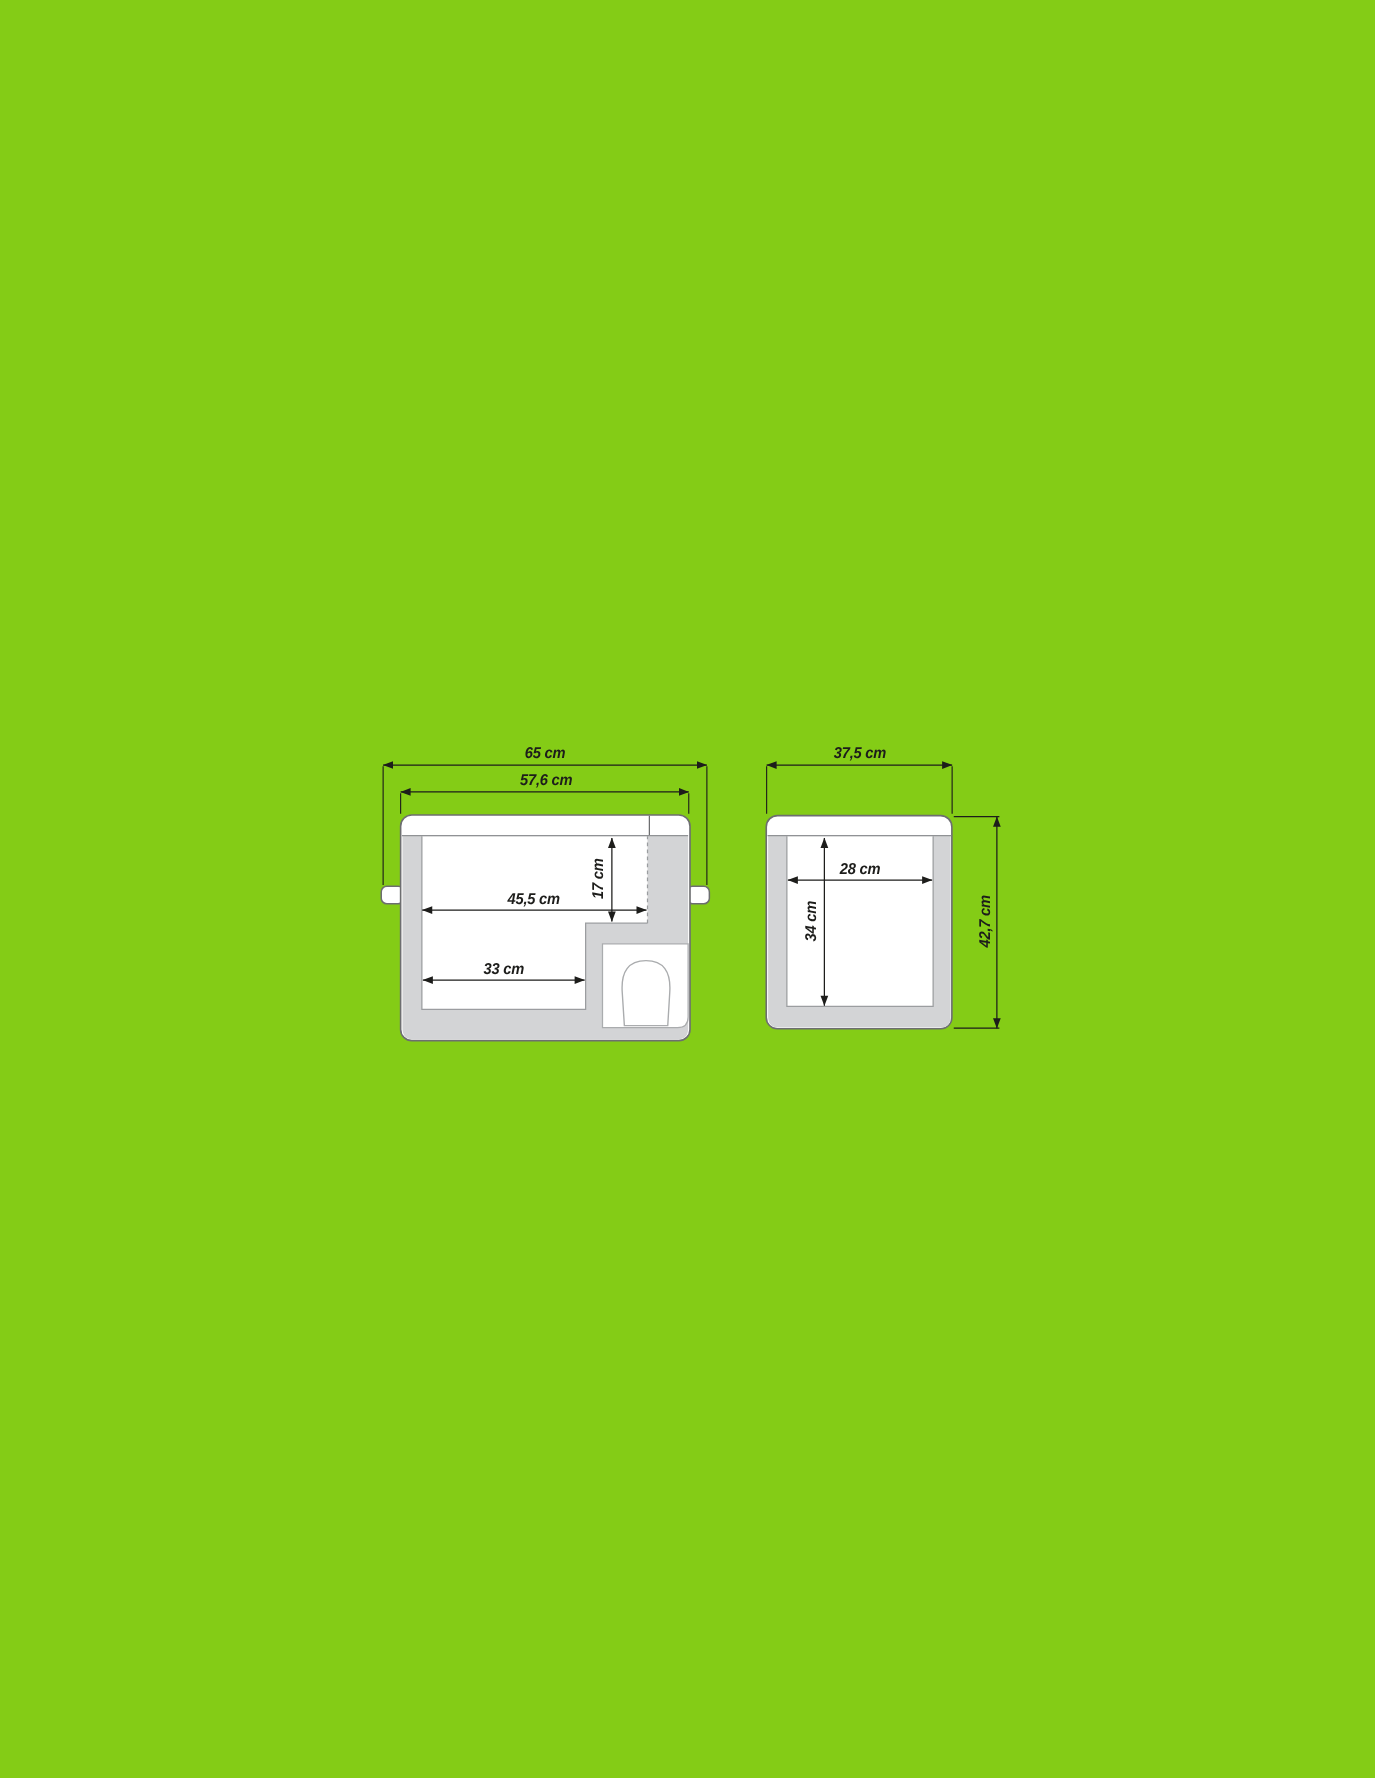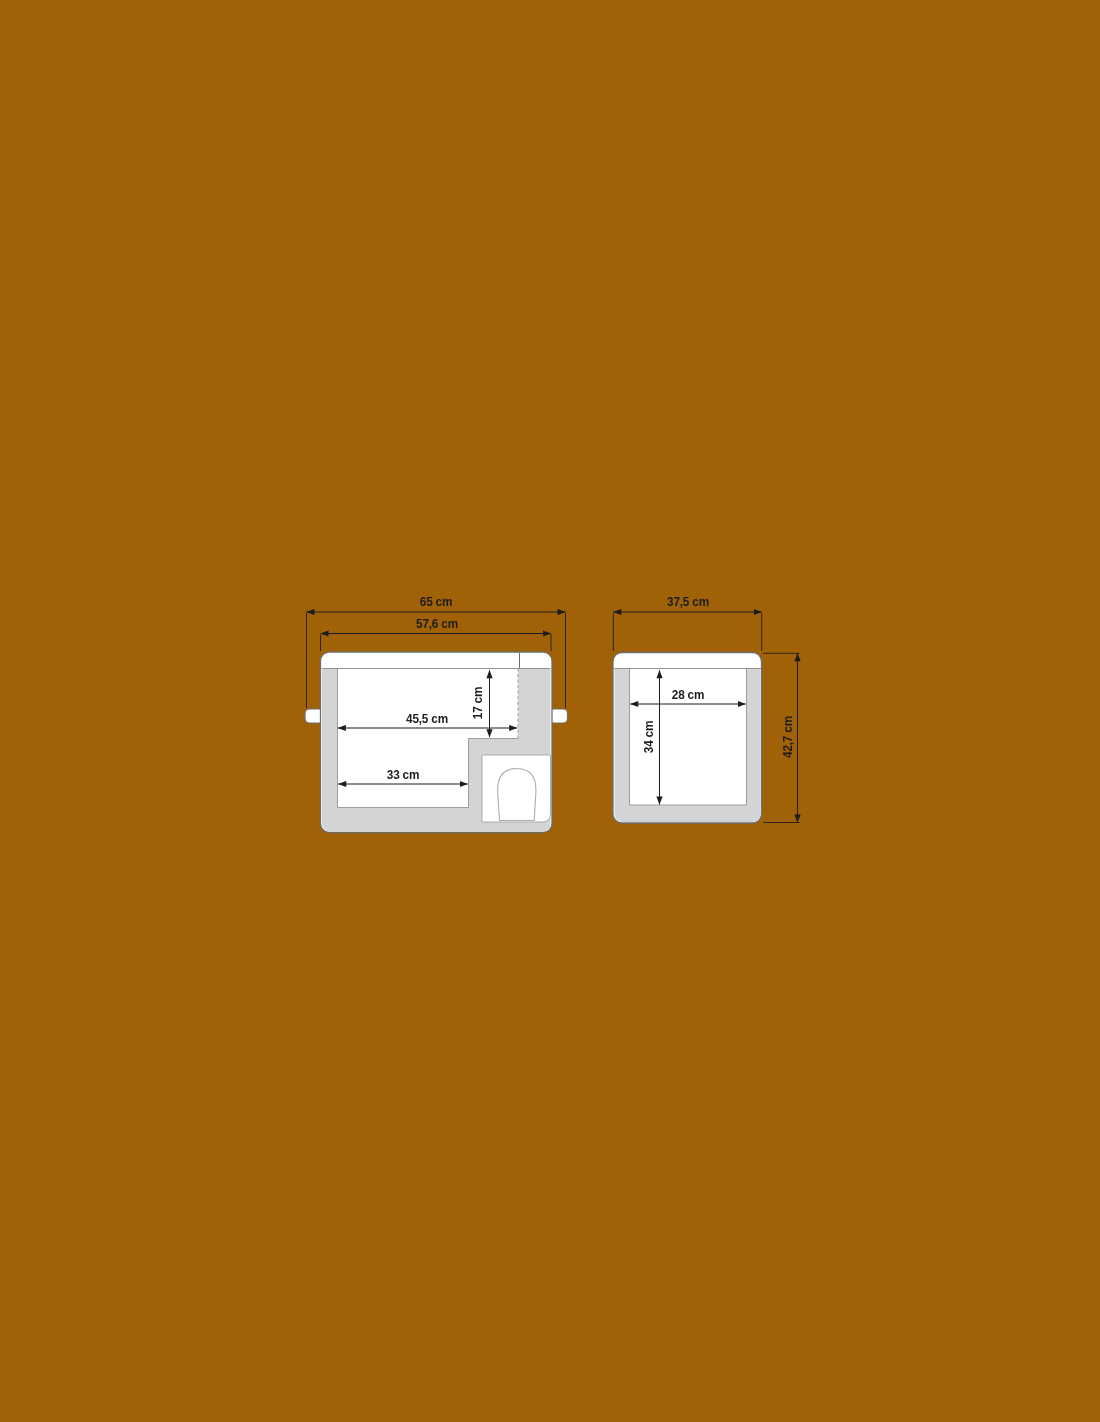--- a/index.html
+++ b/index.html
@@ -1,22 +1,23 @@
 <!DOCTYPE html>
 <html><head>
 <meta charset="utf-8">
 <style>
   html,body{margin:0;padding:0;background:#ffffff;}
   #canvas{
     position:relative;
     width:1100px;
     height:1422px;
-    background:#a16207;
+    background:#84cc16;
     font-family:"Liberation Sans", sans-serif;
     overflow:hidden;
+    font-style:italic;
   }
   #drawing-svg{position:absolute;left:0;top:0;}
   .dim-label{
     position:absolute;
     font-size:12.5px;
     font-weight:700;
     color:#1d1d1b;
     letter-spacing:-0.2px;
     white-space:nowrap;
     transform:translate(-50%,-100%) scaleX(0.94);

